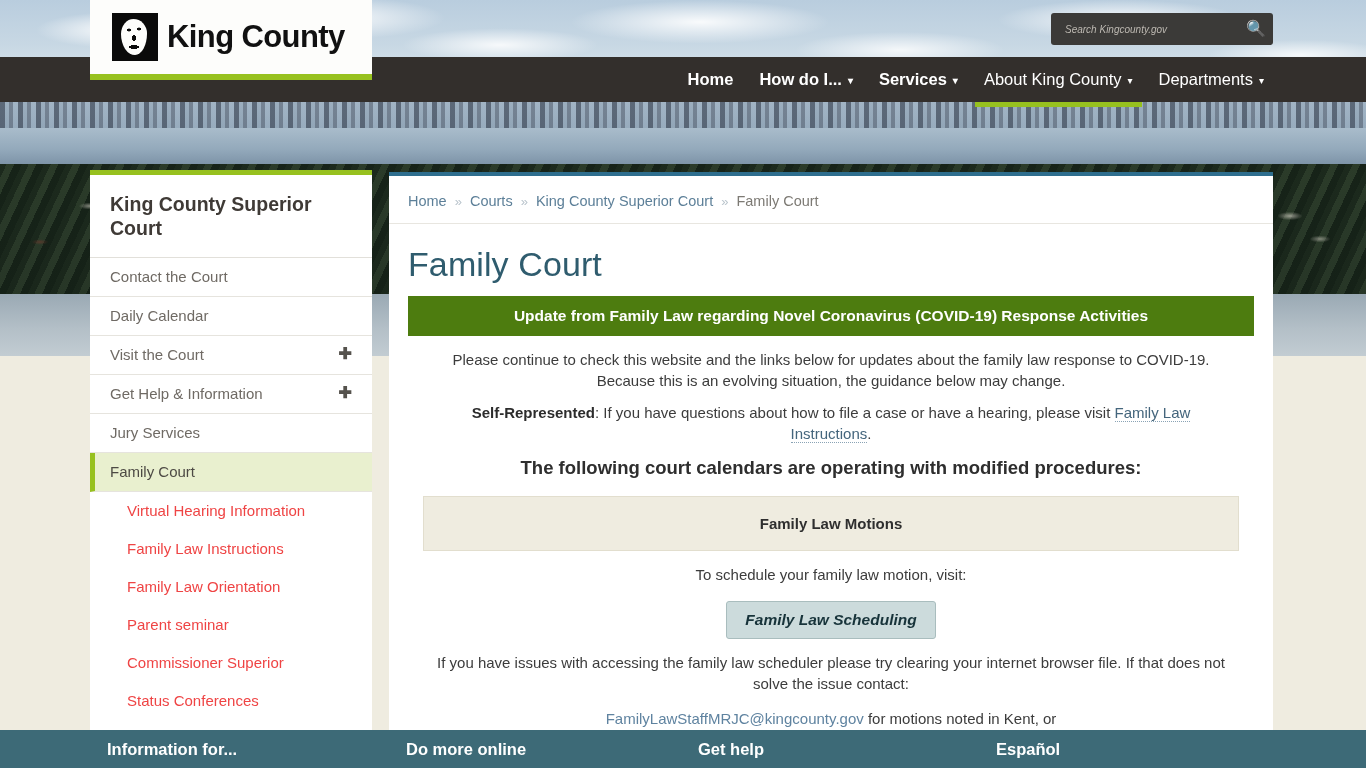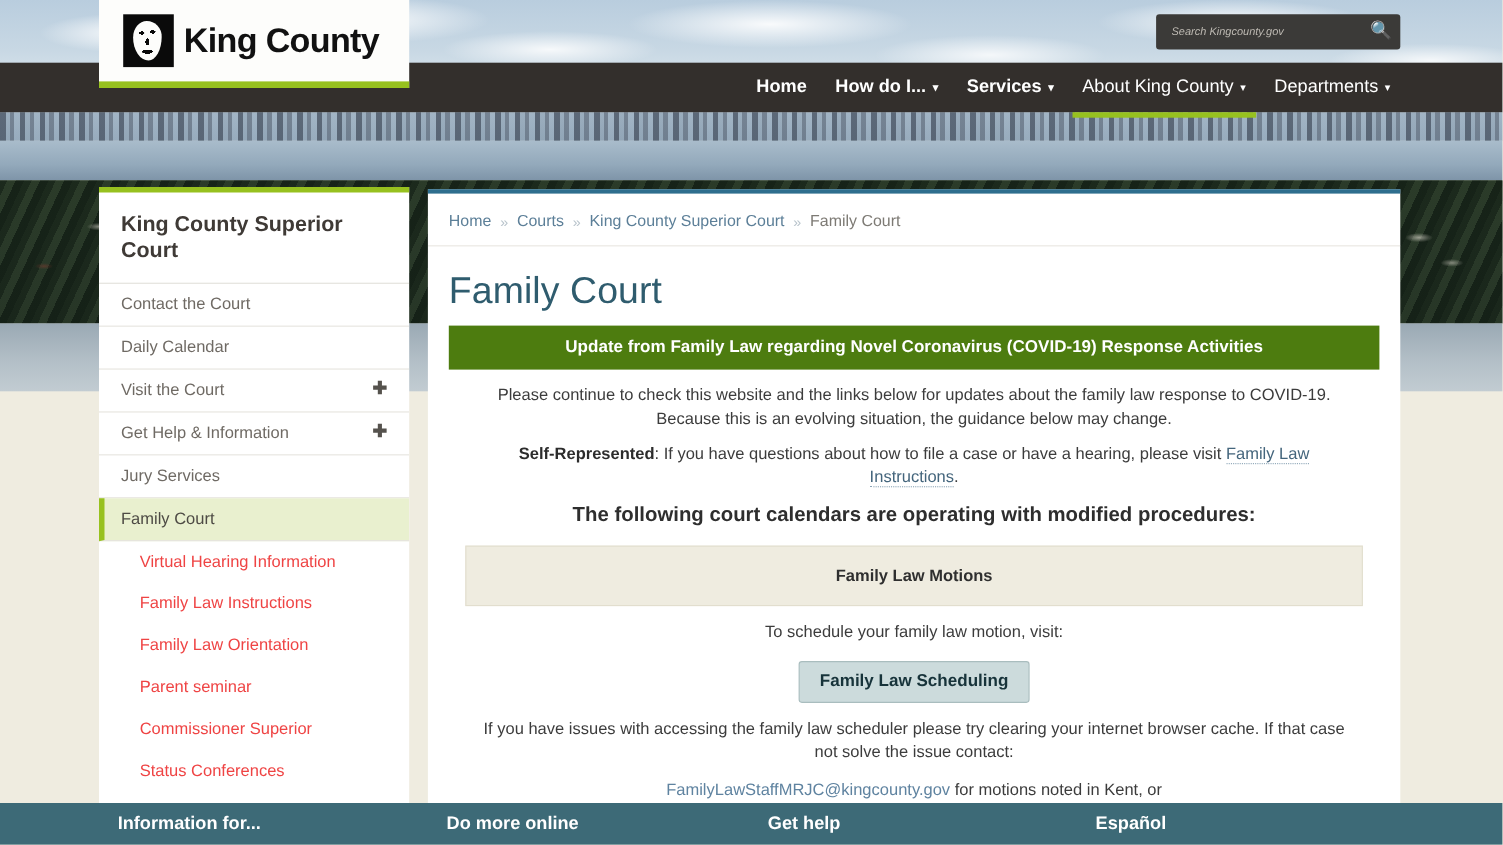--- a/index.html
+++ b/index.html
@@ -314,21 +314,21 @@
     margin: 17px 15px 0 15px;
     background: #efece0;
     border: 1px solid #e2dece;
     text-align: center;
     font-weight: bold;
     font-size: 15px;
     color: #2f2f2f;
     padding: 18px 10px;
   }
 
-  .center-row { text-align: center; padding-top: 16px; }
+  .center-row { text-align: center; padding-top: 16px; font-style: italic; }
   #schedule-button {
     display: inline-block;
     background: #ccdbdc;
     border: 1px solid #a9bdbe;
     border-radius: 3px;
     color: #17333a;
     font-weight: bold;
     font-size: 15.5px;
     padding: 9px 18px;
     cursor: pointer;
@@ -473,21 +473,21 @@
     <div class="sub-head">The following court calendars are operating with modified procedures:</div>
 
     <div id="motions-box">Family Law Motions</div>
 
     <p class="para">To schedule your family law motion, visit:</p>
 
     <div class="center-row">
       <span id="schedule-button">Family Law Scheduling</span>
     </div>
 
-    <p class="para">If you have issues with accessing the family law scheduler please try clearing your internet browser cache. If that case not solve the issue contact:</p>
+    <p class="para">If you have issues with accessing the family law scheduler please try clearing your internet browser file. If that does not solve the issue contact:</p>
 
     <p class="para">
       <span class="mail-link">FamilyLawStaffMRJC@kingcounty.gov</span><span>  for motions noted in Kent, or</span>
     </p>
 
     <p class="para">
       
     </p>
 
   </div>

